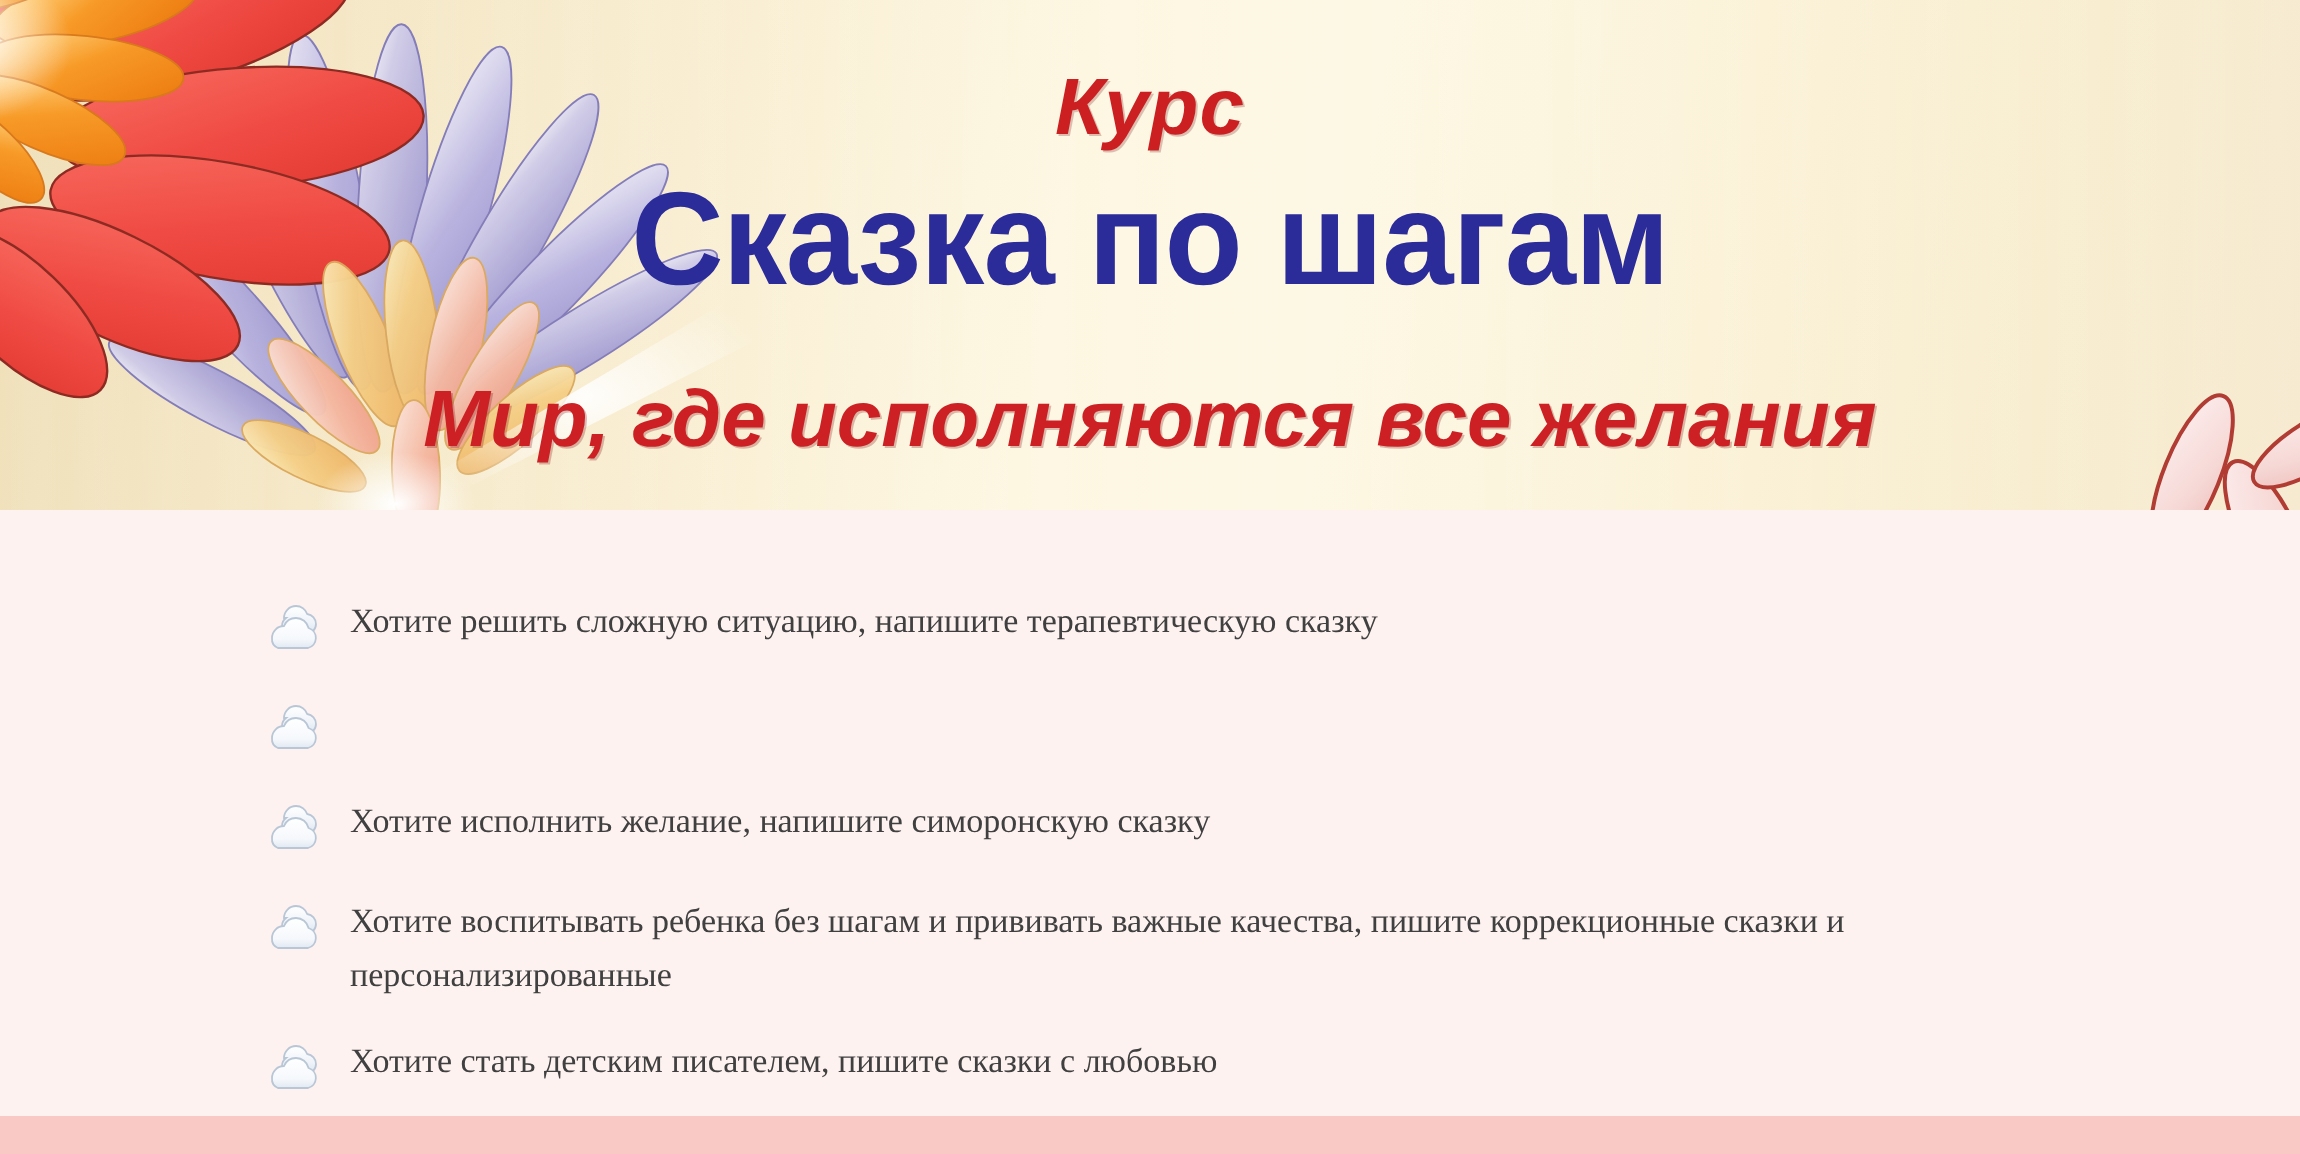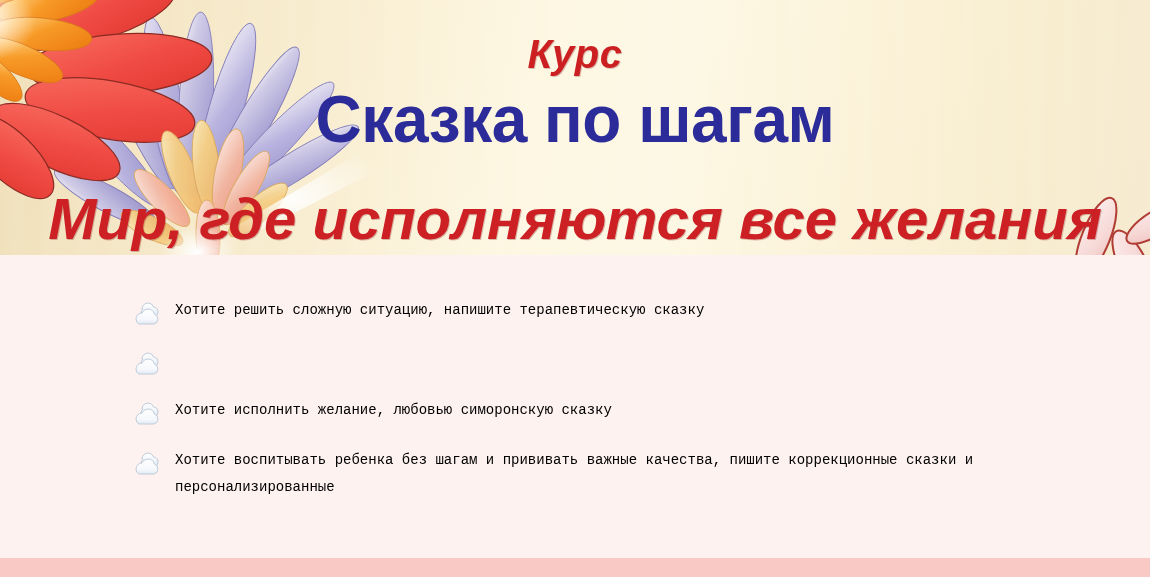--- a/index.html
+++ b/index.html
@@ -106,21 +106,21 @@
     letter-spacing: -0.5px;
     line-height: 1;
     transform: scaleX(0.97);
   }
   .sub-title {
     position: absolute;
     left: 0;
     right: 0;
     top: 190px;
     font-family: "Liberation Sans Narrow", "Liberation Sans", sans-serif;
-    font-size: 58px;
+    font-size: 40px;
     font-weight: bold;
     font-style: italic;
     color: #cc2024;
     letter-spacing: 0px;
     line-height: 1;
     text-shadow: 1px 1px 0 rgba(130,20,20,0.28);
   }
 
   
   .content {
@@ -149,24 +149,24 @@
     position: absolute;
     left: 130px;
     top: 0px;
     width: 34px;
     height: 30px;
   }
   .cloud-icon svg { display: block; }
 
   .benefit-text {
     display: block;
-    font-family: Liberation Mono, monospace;
-    font-size: 14px;
+    font-family: Liberation Serif, serif;
+    font-size: 17px;
     line-height: 27px;
-    color: #000000;
+    color: #404040;
     max-width: 830px;
   }
 
   
   .footer-strip {
     position: absolute;
     left: 0;
     top: 558px;
     width: 1150px;
     height: 19px;
@@ -334,34 +334,45 @@
 
       <li class="benefit-item">
         <span class="cloud-icon">
           <svg width="34" height="30" viewBox="0 0 34 30" xmlns="http://www.w3.org/2000/svg">
             <g stroke="#b9c6d6" stroke-width="0.9">
               <path d="M12 12 a6 6 0 0 1 6-6 a6 6 0 0 1 5.6 4 a5 5 0 0 1 4.4 5 a5 5 0 0 1-5 5 H13 a5 5 0 0 1 0-8 z" fill="url(#cb1)"></path>
               <path d="M6 22 a6 6 0 0 1 6-6 a6.5 6.5 0 0 1 6-4 a6.5 6.5 0 0 1 6.3 5 a5.2 5.2 0 0 1-0.3 10 H9 a5 5 0 0 1-3-5 z" fill="url(#cf1)"></path>
             </g>
           </svg>
         </span>
-        <span class="benefit-text">Хотите исполнить желание, любовью симоронскую сказку</span>
+        <span class="benefit-text">Хотите исполнить желание, напишите симоронскую сказку</span>
       </li>
 
       <li class="benefit-item">
         <span class="cloud-icon">
           <svg width="34" height="30" viewBox="0 0 34 30" xmlns="http://www.w3.org/2000/svg">
             <g stroke="#b9c6d6" stroke-width="0.9">
               <path d="M12 12 a6 6 0 0 1 6-6 a6 6 0 0 1 5.6 4 a5 5 0 0 1 4.4 5 a5 5 0 0 1-5 5 H13 a5 5 0 0 1 0-8 z" fill="url(#cb1)"></path>
               <path d="M6 22 a6 6 0 0 1 6-6 a6.5 6.5 0 0 1 6-4 a6.5 6.5 0 0 1 6.3 5 a5.2 5.2 0 0 1-0.3 10 H9 a5 5 0 0 1-3-5 z" fill="url(#cf1)"></path>
             </g>
           </svg>
         </span>
         <span class="benefit-text">Хотите воспитывать ребенка без шагам и прививать важные качества, пишите коррекционные сказки и персонализированные</span>
       </li>
 
+      <li class="benefit-item">
+        <span class="cloud-icon">
+          <svg width="34" height="30" viewBox="0 0 34 30" xmlns="http://www.w3.org/2000/svg">
+            <g stroke="#b9c6d6" stroke-width="0.9">
+              <path d="M12 12 a6 6 0 0 1 6-6 a6 6 0 0 1 5.6 4 a5 5 0 0 1 4.4 5 a5 5 0 0 1-5 5 H13 a5 5 0 0 1 0-8 z" fill="url(#cb1)"></path>
+              <path d="M6 22 a6 6 0 0 1 6-6 a6.5 6.5 0 0 1 6-4 a6.5 6.5 0 0 1 6.3 5 a5.2 5.2 0 0 1-0.3 10 H9 a5 5 0 0 1-3-5 z" fill="url(#cf1)"></path>
+            </g>
+          </svg>
+        </span>
+        <span class="benefit-text">Хотите стать детским писателем, пишите сказки с любовью</span>
+      </li>
 
     </ul>
   </div>
 
   <div class="footer-strip"></div>
 
 </div>
 
 </body></html>

